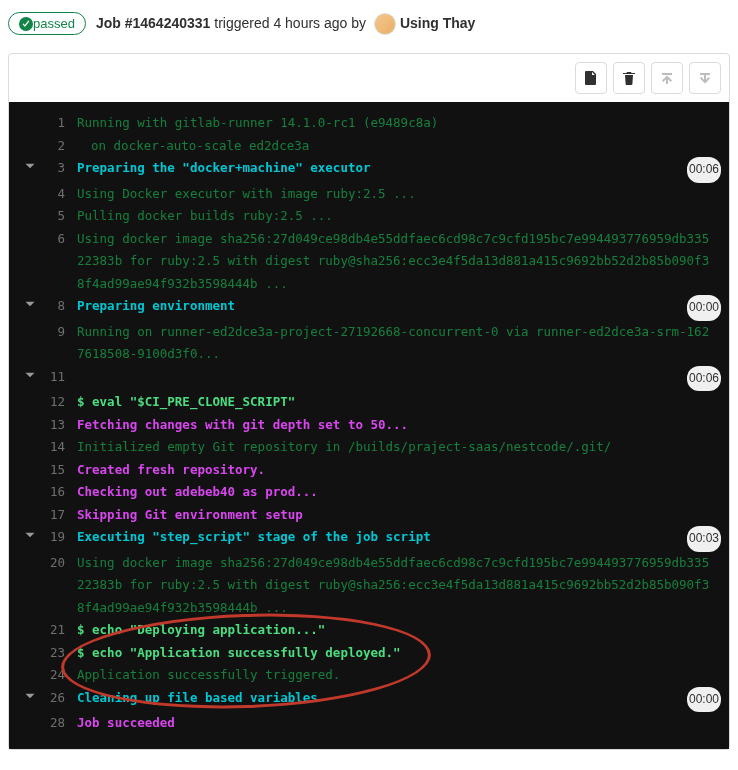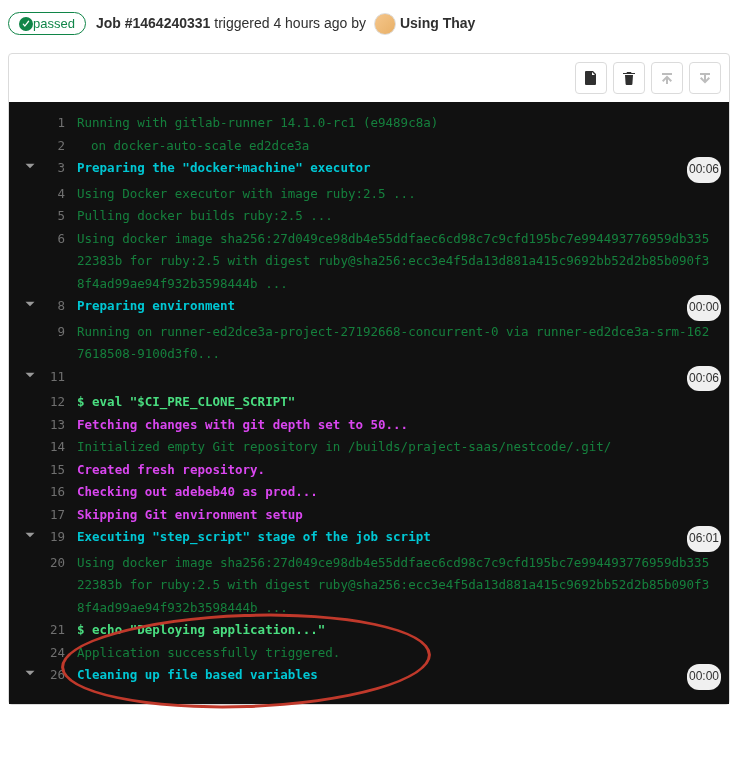--- a/index.html
+++ b/index.html
@@ -240,39 +240,49 @@
         <div class="chevron-col"></div>
         <div class="lineno">17</div>
         <div class="line-content c-green">Skipping Git environment setup</div>
       </div>
       <div class="log-row">
         <div class="chevron-col"><svg class="chevron-svg" viewBox="0 0 16 16">
             <path d="M2 5l6 6 6-6z"></path>
           </svg></div>
         <div class="lineno">19</div>
         <div class="line-content c-cyan">Executing "step_script" stage of the job script</div>
-        <div class="time-pill">06:01</div>
+        <div class="time-pill">00:03</div>
       </div>
       <div class="log-row">
         <div class="chevron-col"></div>
         <div class="lineno">20</div>
         <div class="line-content c-white">Using docker image sha256:27d049ce98db4e55ddfaec6cd98c7c9cfd195bc7e994493776959db33522383b for ruby:2.5 with digest ruby@sha256:ecc3e4f5da13d881a415c9692bb52d2b85b090f38f4ad99ae94f932b3598444b ...</div>
       </div>
       <div class="log-row">
         <div class="chevron-col"></div>
         <div class="lineno">21</div>
         <div class="line-content c-lgreen">$ echo "Deploying application..."</div>
+      </div>
+      <div class="log-row">
+        <div class="chevron-col"></div>
+        <div class="lineno">23</div>
+        <div class="line-content c-lgreen">$ echo "Application successfully deployed."</div>
       </div>
       <div class="log-row">
         <div class="chevron-col"></div>
         <div class="lineno">24</div>
         <div class="line-content c-white">Application successfully triggered.</div>
       </div>
       <div class="log-row">
         <div class="chevron-col"><svg class="chevron-svg" viewBox="0 0 16 16">
             <path d="M2 5l6 6 6-6z"></path>
           </svg></div>
         <div class="lineno">26</div>
         <div class="line-content c-cyan">Cleaning up file based variables</div>
         <div class="time-pill">00:00</div>
       </div>
+      <div class="log-row">
+        <div class="chevron-col"></div>
+        <div class="lineno">28</div>
+        <div class="line-content c-green">Job succeeded</div>
+      </div>
     </div>
 </div>
 
 </body></html>

